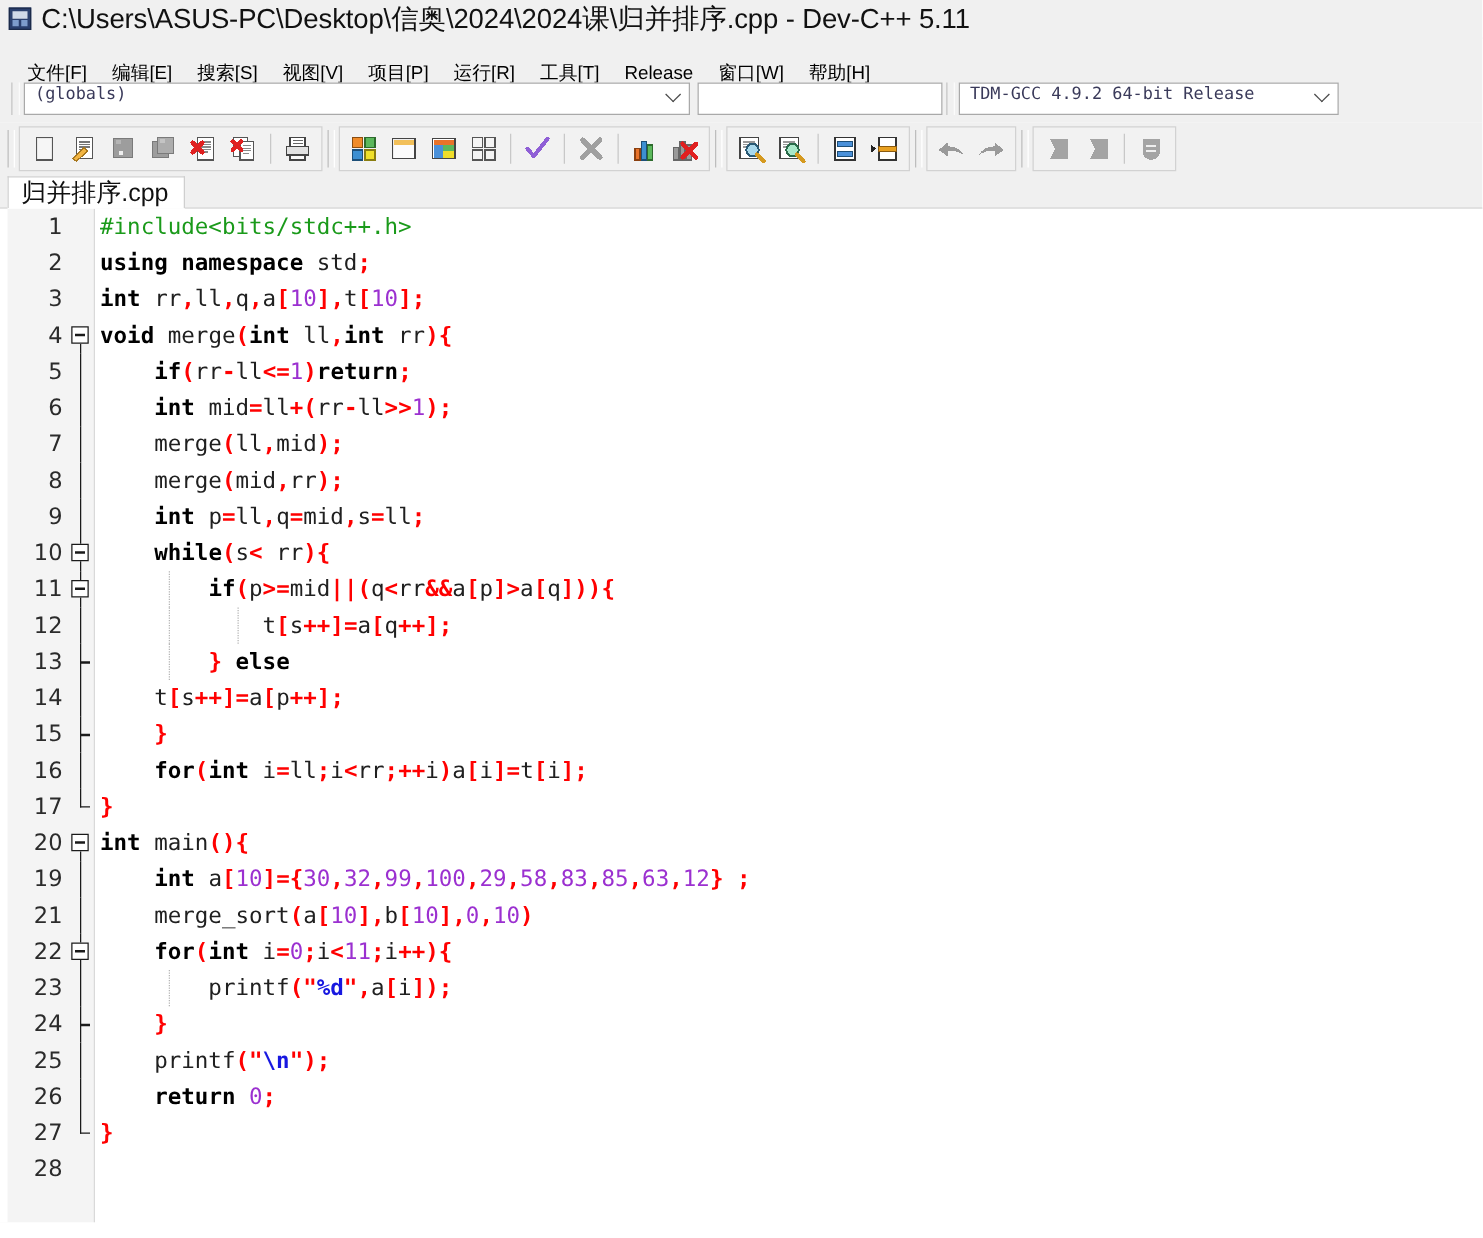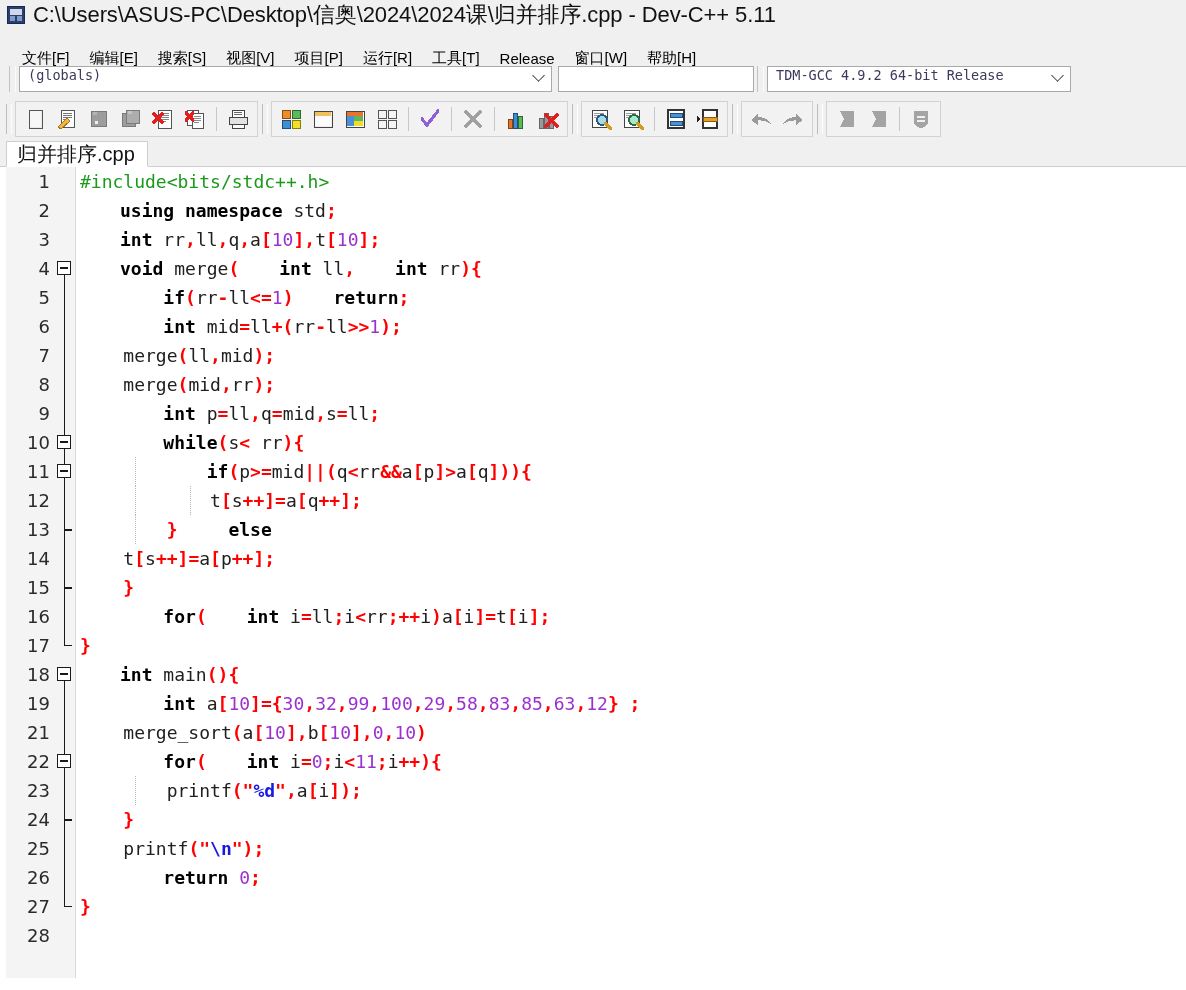--- a/index.html
+++ b/index.html
@@ -275,21 +275,21 @@
 
   
   .iguide {
     position: absolute;
     top: 0; bottom: 0;
     width: 1px;
     border-left: 1px dotted #b4b4b4;
   }
 
   
-  .kw   { color: #000000; font-weight: bold; margin-left: 40px; }
+  .kw   { color: #000000; font-weight: bold; }
   .pre  { color: #1a9a1a; }
   .punc { color: #ff0000; font-weight: bold; }
   .num  { color: #9b30d0; }
   .str  { color: #ff0000; font-weight: bold; }
   .esc  { color: #1818e0; font-weight: bold; }
   .id   { color: #202020; }
 </style>
 </head>
 <body>
 
@@ -579,21 +579,21 @@
       <div class="line"><div class="lnum">8</div><div class="foldcell"><span class="fline-full"></span></div><div class="code"><span class="id">    merge</span><span class="punc">(</span><span class="id">mid</span><span class="punc">,</span><span class="id">rr</span><span class="punc">);</span></div></div>
       <div class="line"><div class="lnum">9</div><div class="foldcell"><span class="fline-full"></span></div><div class="code"><span class="id">    </span><span class="kw">int</span><span class="id"> p</span><span class="punc">=</span><span class="id">ll</span><span class="punc">,</span><span class="id">q</span><span class="punc">=</span><span class="id">mid</span><span class="punc">,</span><span class="id">s</span><span class="punc">=</span><span class="id">ll</span><span class="punc">;</span></div></div>
       <div class="line"><div class="lnum">10</div><div class="foldcell"><span class="fline-full"></span><span class="fbox"></span></div><div class="code"><span class="id">    </span><span class="kw">while</span><span class="punc">(</span><span class="id">s</span><span class="punc">&lt;</span><span class="id"> rr</span><span class="punc">){</span></div></div>
       <div class="line"><div class="lnum">11</div><div class="foldcell"><span class="fline-full"></span><span class="fbox"></span></div><div class="code"><span class="id">        </span><span class="kw">if</span><span class="punc">(</span><span class="id">p</span><span class="punc">&gt;=</span><span class="id">mid</span><span class="punc">||(</span><span class="id">q</span><span class="punc">&lt;</span><span class="id">rr</span><span class="punc">&amp;&amp;</span><span class="id">a</span><span class="punc">[</span><span class="id">p</span><span class="punc">]&gt;</span><span class="id">a</span><span class="punc">[</span><span class="id">q</span><span class="punc">])){</span></div><span class="iguide" style="left: 135px;"></span></div>
       <div class="line"><div class="lnum">12</div><div class="foldcell"><span class="fline-full"></span></div><div class="code"><span class="id">            t</span><span class="punc">[</span><span class="id">s</span><span class="punc">++</span><span class="punc">]=</span><span class="id">a</span><span class="punc">[</span><span class="id">q</span><span class="punc">++</span><span class="punc">];</span></div><span class="iguide" style="left: 135px;"></span><span class="iguide" style="left: 190px;"></span></div>
       <div class="line"><div class="lnum">13</div><div class="foldcell"><span class="fline-full"></span><span class="ftick"></span></div><div class="code"><span class="id">        </span><span class="punc">}</span><span class="id"> </span><span class="kw">else</span></div><span class="iguide" style="left: 135px;"></span></div>
       <div class="line"><div class="lnum">14</div><div class="foldcell"><span class="fline-full"></span></div><div class="code"><span class="id">    t</span><span class="punc">[</span><span class="id">s</span><span class="punc">++</span><span class="punc">]=</span><span class="id">a</span><span class="punc">[</span><span class="id">p</span><span class="punc">++</span><span class="punc">];</span></div></div>
       <div class="line"><div class="lnum">15</div><div class="foldcell"><span class="fline-full"></span><span class="ftick"></span></div><div class="code"><span class="id">    </span><span class="punc">}</span></div></div>
       <div class="line"><div class="lnum">16</div><div class="foldcell"><span class="fline-full"></span></div><div class="code"><span class="id">    </span><span class="kw">for</span><span class="punc">(</span><span class="kw">int</span><span class="id"> i</span><span class="punc">=</span><span class="id">ll</span><span class="punc">;</span><span class="id">i</span><span class="punc">&lt;</span><span class="id">rr</span><span class="punc">;</span><span class="punc">++</span><span class="id">i</span><span class="punc">)</span><span class="id">a</span><span class="punc">[</span><span class="id">i</span><span class="punc">]=</span><span class="id">t</span><span class="punc">[</span><span class="id">i</span><span class="punc">];</span></div></div>
       <div class="line"><div class="lnum">17</div><div class="foldcell"><span class="fend"></span></div><div class="code"><span class="punc">}</span></div></div>
-      <div class="line"><div class="lnum">18</div><div class="foldcell"><span class="fline-below"></span><span class="fbox"></span></div><div class="code"><span class="kw">int</span><span class="id"> main</span><span class="punc">(){</span></div></div>
+      <div class="line"><div class="lnum">20</div><div class="foldcell"><span class="fline-below"></span><span class="fbox"></span></div><div class="code"><span class="kw">int</span><span class="id"> main</span><span class="punc">(){</span></div></div>
       <div class="line"><div class="lnum">19</div><div class="foldcell"><span class="fline-full"></span></div><div class="code"><span class="id">    </span><span class="kw">int</span><span class="id"> a</span><span class="punc">[</span><span class="num">10</span><span class="punc">]={</span><span class="num">30</span><span class="punc">,</span><span class="num">32</span><span class="punc">,</span><span class="num">99</span><span class="punc">,</span><span class="num">100</span><span class="punc">,</span><span class="num">29</span><span class="punc">,</span><span class="num">58</span><span class="punc">,</span><span class="num">83</span><span class="punc">,</span><span class="num">85</span><span class="punc">,</span><span class="num">63</span><span class="punc">,</span><span class="num">12</span><span class="punc">}</span><span class="id"> </span><span class="punc">;</span></div></div>
       <div class="line"><div class="lnum">21</div><div class="foldcell"><span class="fline-full"></span></div><div class="code"><span class="id">    merge_sort</span><span class="punc">(</span><span class="id">a</span><span class="punc">[</span><span class="num">10</span><span class="punc">],</span><span class="id">b</span><span class="punc">[</span><span class="num">10</span><span class="punc">],</span><span class="num">0</span><span class="punc">,</span><span class="num">10</span><span class="punc">)</span></div></div>
       <div class="line"><div class="lnum">22</div><div class="foldcell"><span class="fline-full"></span><span class="fbox"></span></div><div class="code"><span class="id">    </span><span class="kw">for</span><span class="punc">(</span><span class="kw">int</span><span class="id"> i</span><span class="punc">=</span><span class="num">0</span><span class="punc">;</span><span class="id">i</span><span class="punc">&lt;</span><span class="num">11</span><span class="punc">;</span><span class="id">i</span><span class="punc">++</span><span class="punc">){</span></div></div>
       <div class="line"><div class="lnum">23</div><div class="foldcell"><span class="fline-full"></span></div><div class="code"><span class="id">        printf</span><span class="punc">(</span><span class="str">"</span><span class="esc">%d</span><span class="str">"</span><span class="punc">,</span><span class="id">a</span><span class="punc">[</span><span class="id">i</span><span class="punc">]);</span></div><span class="iguide" style="left: 135px;"></span></div>
       <div class="line"><div class="lnum">24</div><div class="foldcell"><span class="fline-full"></span><span class="ftick"></span></div><div class="code"><span class="id">    </span><span class="punc">}</span></div></div>
       <div class="line"><div class="lnum">25</div><div class="foldcell"><span class="fline-full"></span></div><div class="code"><span class="id">    printf</span><span class="punc">(</span><span class="str">"</span><span class="esc">\n</span><span class="str">"</span><span class="punc">);</span></div></div>
       <div class="line"><div class="lnum">26</div><div class="foldcell"><span class="fline-full"></span></div><div class="code"><span class="id">    </span><span class="kw">return</span><span class="id"> </span><span class="num">0</span><span class="punc">;</span></div></div>
       <div class="line"><div class="lnum">27</div><div class="foldcell"><span class="fend"></span></div><div class="code"><span class="punc">}</span></div></div>
       <div class="line"><div class="lnum">28</div><div class="foldcell"></div><div class="code"></div></div>
     </div>

